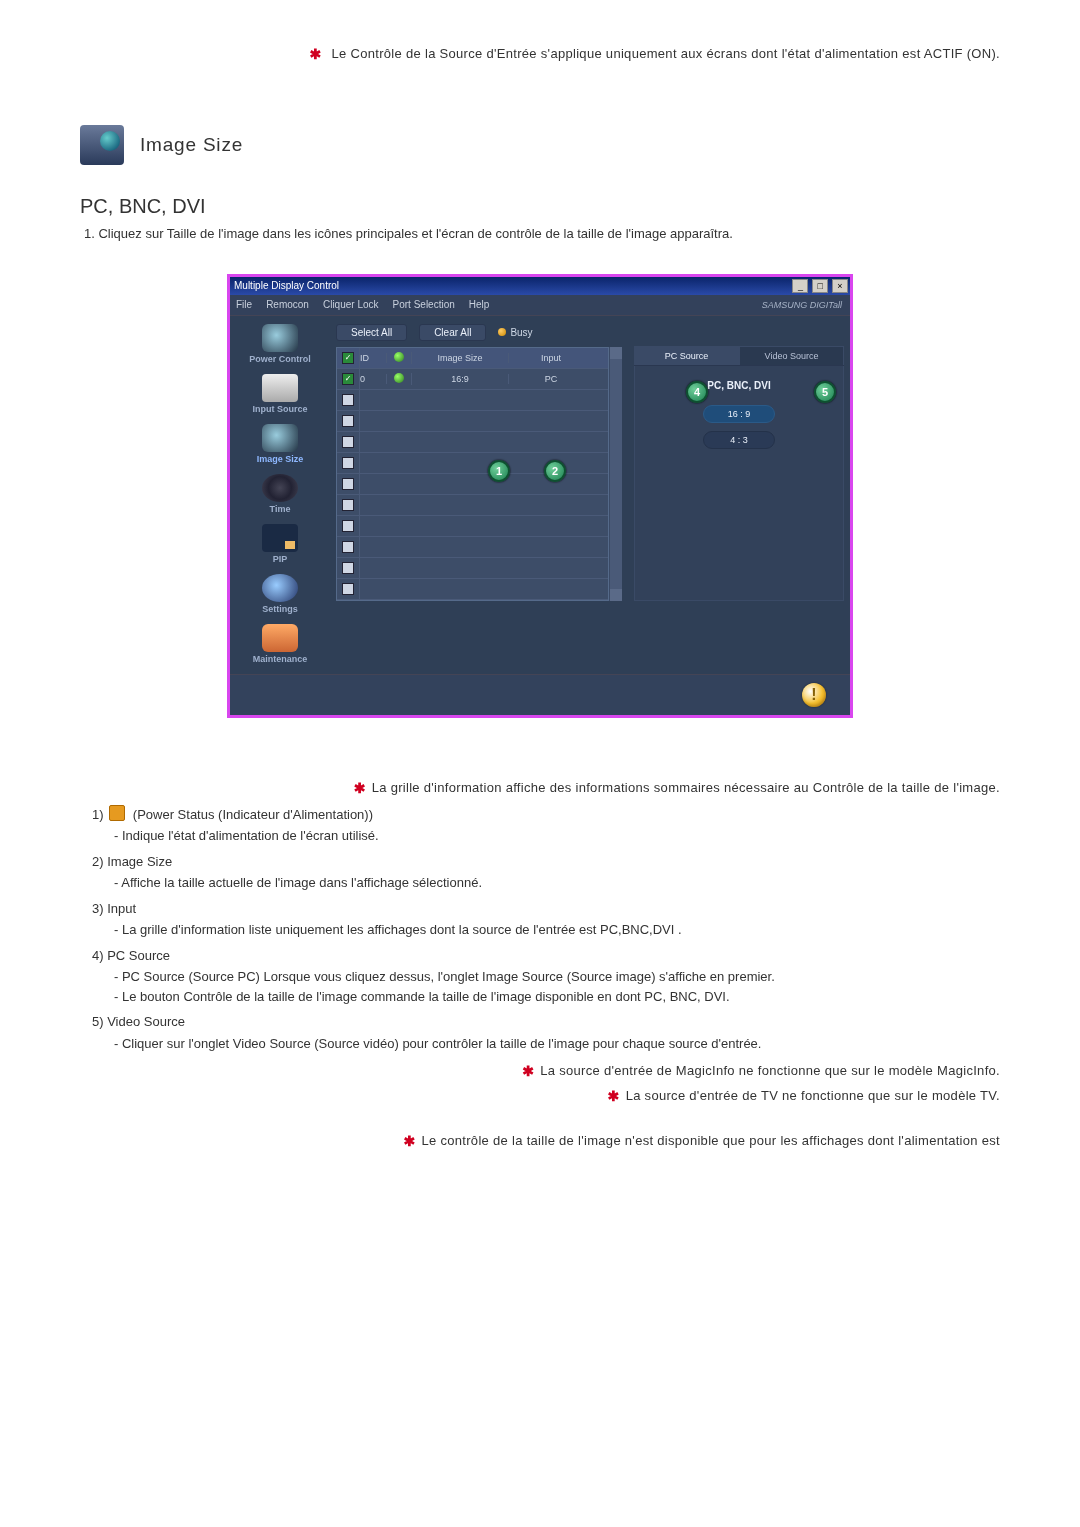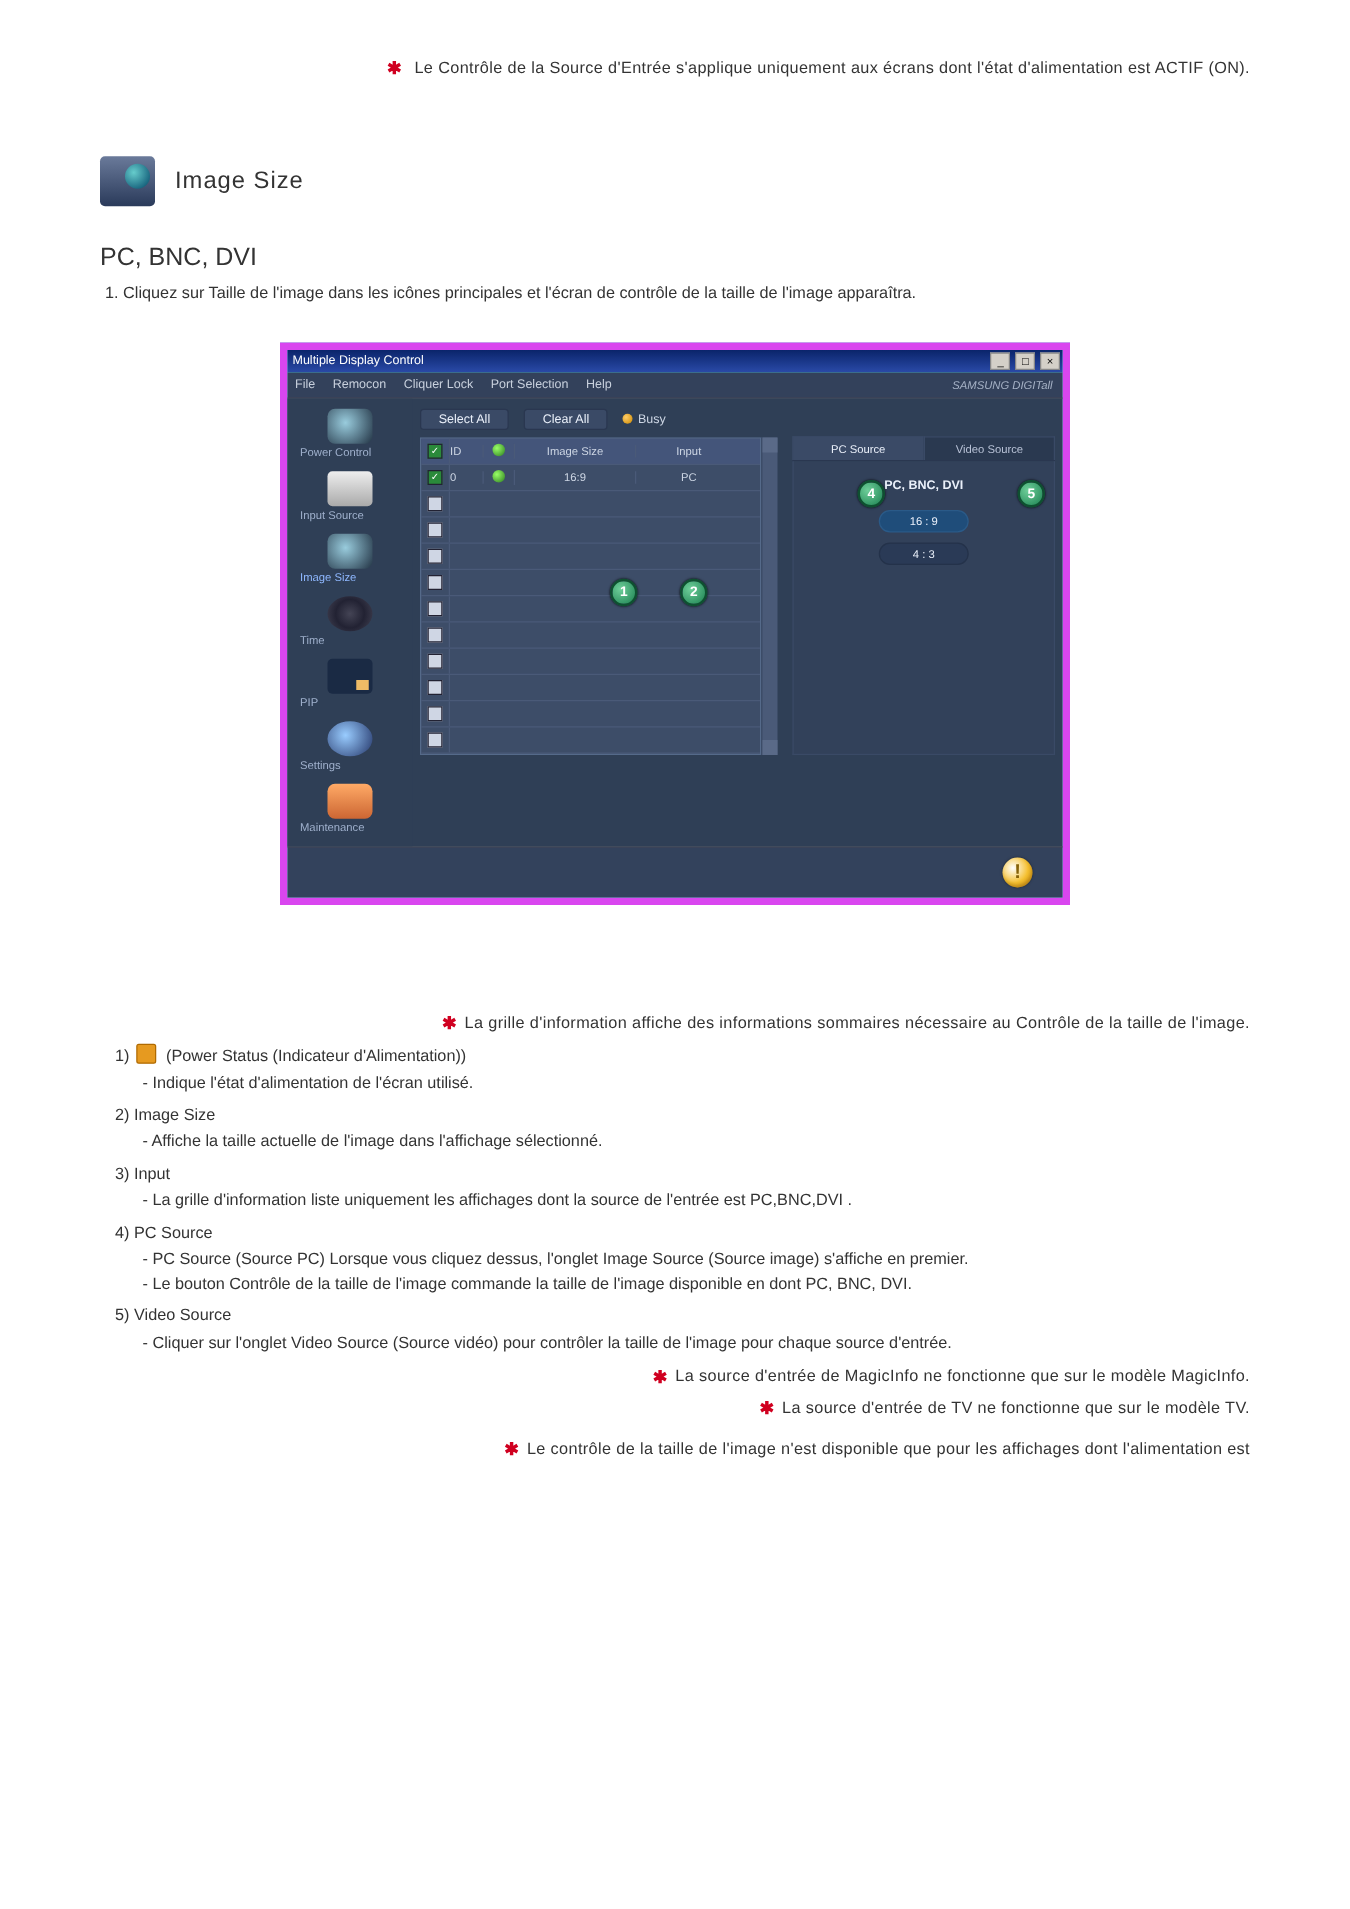--- a/index.html
+++ b/index.html
@@ -59,23 +59,23 @@
     color: #333;
     margin: 20px 0 6px 0;
   }
   .instruction {
     margin: 4px 0 30px 4px;
     font-size: 13px;
     line-height: 1.5;
   }
   .screenshot {
     width: 620px;
-    margin: 20px auto 84px auto;
-    background: #5eead4;
-    border: 6px solid #d946ef;
+    margin: 20px auto 60px auto;
+    background: #e5e5e5;
+    border: 3px solid #d946ef;
     font-size: 10px;
     color: #cdd6e4;
   }
   .titlebar {
     background: linear-gradient(#0a246a, #2a4aa8);
     color: #fff;
     height: 18px;
     display: flex;
     align-items: center;
     justify-content: space-between;
@@ -119,24 +119,25 @@
     width: 100px;
     padding: 6px 0;
     display:flex;
     flex-direction:column;
     align-items:center;
     gap:4px;
     background:#2f3f56;
   }
   .side-item{
     width:80px;
-    text-align:left;
+    text-align:center;
     font-size:9px;
     color:#9fb0cc;
     padding:2px 0 4px 0;
+    font-weight:bold;
   }
   .side-item.active{
     color:#8fb8ff;
   }
   .side-icon{
     width:36px; height:28px;
     margin:0 auto 2px auto;
     background: radial-gradient(circle at 40% 40%, #9cd, #234);
     border-radius:6px;
   }
@@ -541,14 +542,14 @@
 
   <div class="list-item"><span>4)</span> <span>PC Source</span></div>
   <div class="sub-item">- PC Source (Source PC) Lorsque vous cliquez dessus, l'onglet Image Source (Source image) s'affiche en premier.</div>
   <div class="sub-item">- Le bouton Contrôle de la taille de l'image commande la taille de l'image disponible en dont PC, BNC, DVI.</div>
 
   <div class="list-item"><span>5)</span> <span>Video Source</span></div>
   <div class="sub-item">- Cliquer sur l'onglet Video Source (Source vidéo) pour contrôler la taille de l'image pour chaque source d'entrée.</div>
 
   <div class="note-line" style="margin-top:8px;"><span class="star">✱</span><span>La source d'entrée de MagicInfo ne fonctionne que sur le modèle MagicInfo.</span></div>
   <div class="note-line"><span class="star">✱</span><span>La source d'entrée de TV ne fonctionne que sur le modèle TV.</span></div>
-  <div class="note-line" style="margin-top:12px;"><span class="star">✱</span><span>Le contrôle de la taille de l'image n'est disponible que pour les affichages dont l'alimentation est</span></div>
+  <div class="note-line" style="margin-top:24px;"><span class="star">✱</span><span>Le contrôle de la taille de l'image n'est disponible que pour les affichages dont l'alimentation est</span></div>
 </div>
 
 </body></html>

